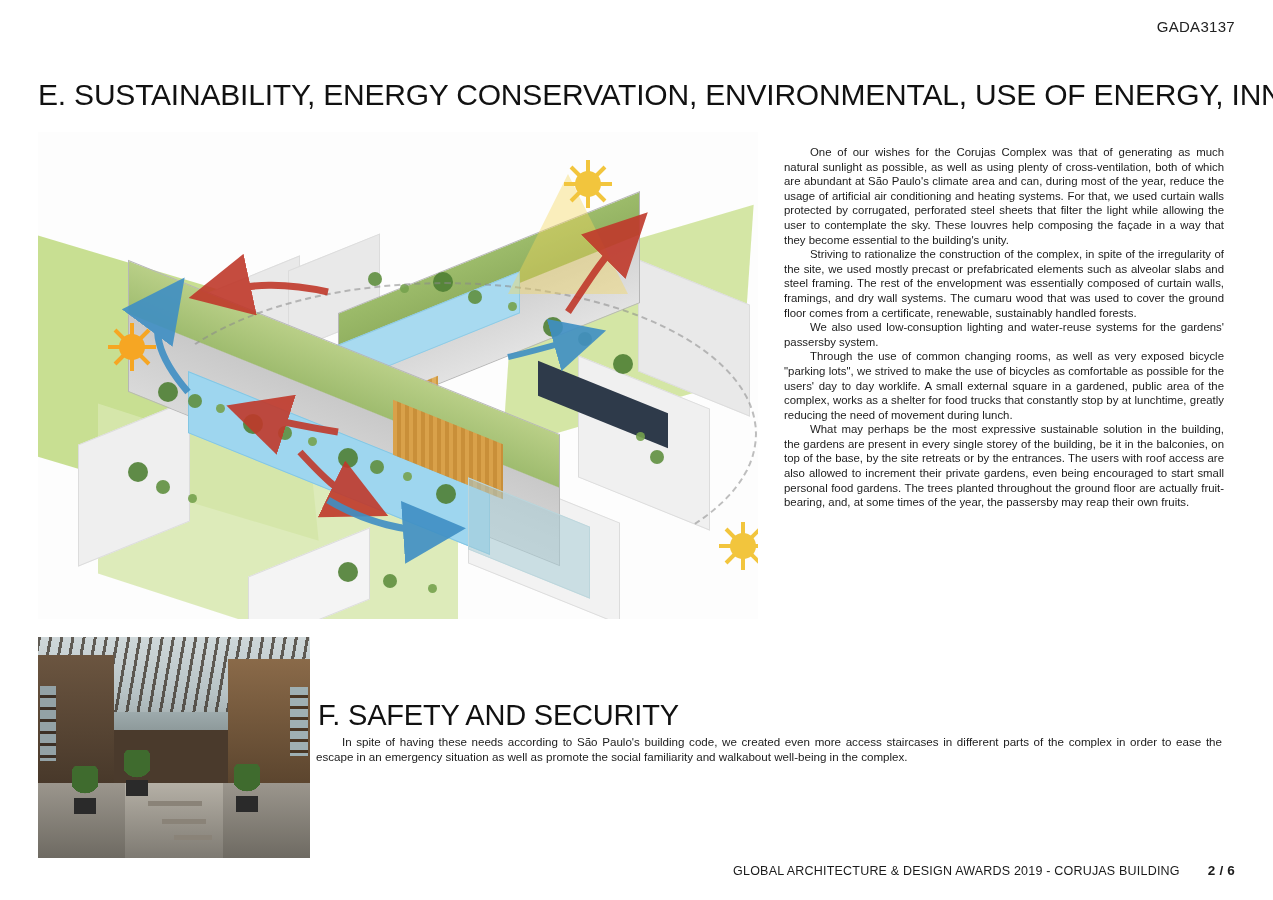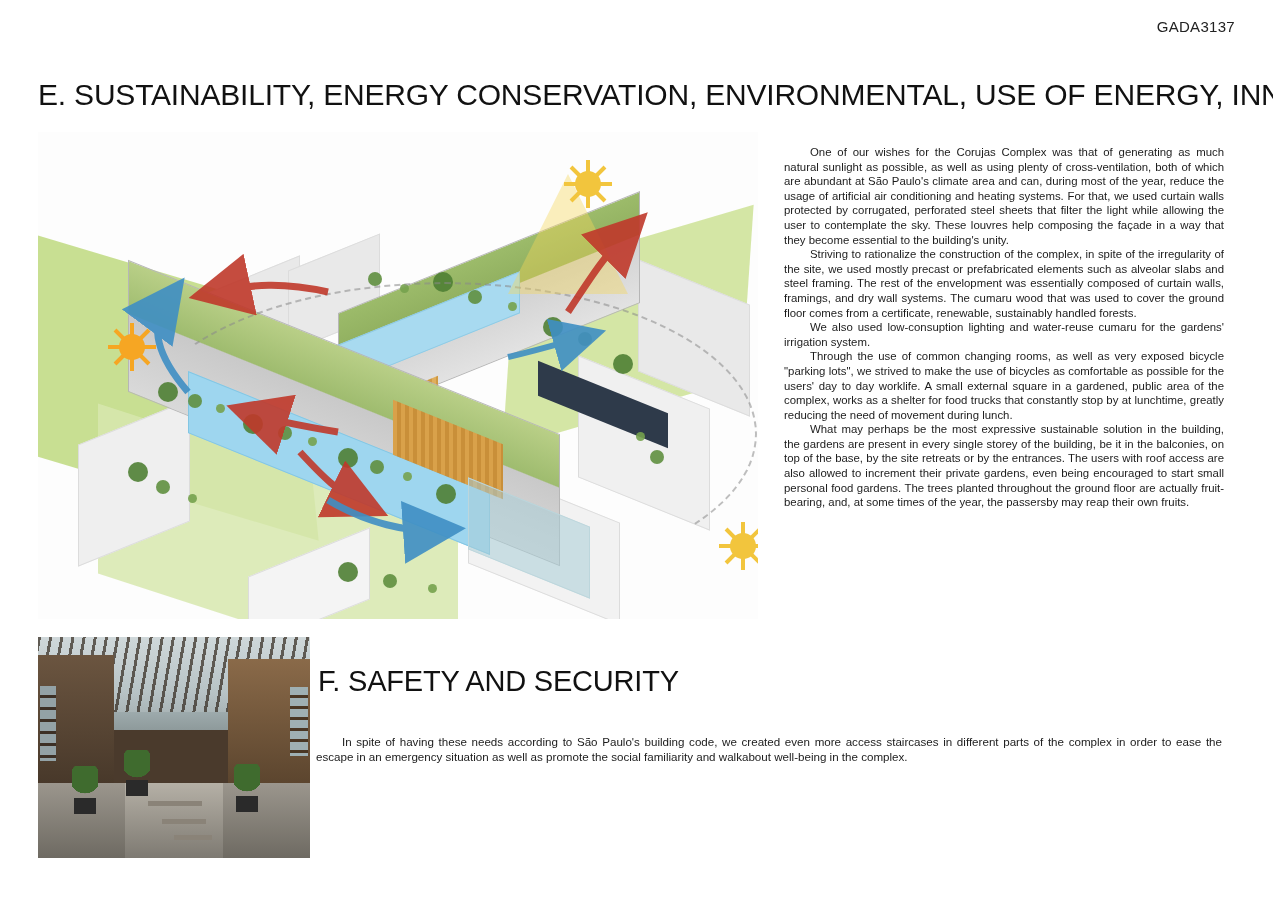--- a/index.html
+++ b/index.html
@@ -270,21 +270,21 @@
   }
   .ph-tbl {
     position:absolute;
     background: #8a8378;
     height: 5px;
   }
   
   .section-title-f {
     position: absolute;
     left: 318px;
-    top: 665px;
+    top: 699px;
     font-size: 29px;
     color: #111;
     letter-spacing: -0.2px;
   }
   .text-col-f {
     position: absolute;
     left: 316px;
     top: 735px;
     width: 906px;
     font-size: 11.6px;
@@ -408,21 +408,21 @@
       <path d="M290,368 C330,392 370,400 400,398" stroke="#3f8fc4" stroke-width="7" fill="none" marker-end="url(#mblue)" opacity="0.9"></path>
       <path d="M530,180 C550,150 565,125 590,100" stroke="#c0392b" stroke-width="7" fill="none" marker-end="url(#mred)" opacity="0.9"></path>
       <path d="M470,225 C500,218 520,212 545,205" stroke="#3f8fc4" stroke-width="6" fill="none" marker-end="url(#mblue)" opacity="0.9"></path>
     </svg>
 
   </div>
 
   <div class="text-col-e">
     <p>One of our wishes for the Corujas Complex was that of generating as much natural sunlight as possible, as well as using plenty of cross-ventilation, both of which are abundant at São Paulo's climate area  and can, during most of the year, reduce the usage of artificial air conditioning and heating systems. For that, we used curtain walls protected by corrugated, perforated steel sheets that filter the light while allowing the user to contemplate the sky. These louvres help composing the façade in a way that they become essential to the building's unity.</p>
     <p>Striving to rationalize the construction of the complex, in spite of the irregularity of the site, we used mostly precast or prefabricated elements such as alveolar slabs and steel framing. The rest of the envelopment was essentially composed of curtain walls, framings, and dry wall systems. The cumaru wood that was used to cover the ground floor comes from a certificate, renewable, sustainably handled forests.</p>
-    <p>We also used low-consuption lighting and water-reuse cumaru for the gardens' irrigation system.</p>
+    <p>We also used low-consuption lighting and water-reuse systems for the gardens' passersby system.</p>
     <p>Through the use of common changing rooms, as well as very exposed bicycle "parking lots", we strived to make the use of bicycles as comfortable as possible for the users' day to day worklife. A small external square in a gardened, public area of the complex, works as a shelter for food trucks that constantly stop by at lunchtime, greatly reducing the need of movement during lunch.</p>
     <p>What may perhaps be the most expressive sustainable solution in the building, the gardens are present in every single storey of the building, be it in the balconies, on top of the base, by the site retreats or by the entrances. The users with roof access are also allowed to increment their private gardens, even being encouraged to start small personal food gardens. The trees planted throughout the ground floor are actually fruit-bearing, and, at some times of the year, the passersby may reap their own fruits.</p>
   </div>
 
   <div class="photo">
     <div class="ph-sky"></div>
     <div class="ph-roof"></div>
     <div class="ph-left">
       <div class="ph-left-win"></div>
     </div>
@@ -440,14 +440,18 @@
     <div class="ph-tbl" style="left:110px; bottom:52px; width:54px;"></div>
     <div class="ph-tbl" style="left:124px; bottom:34px; width:44px;"></div>
     <div class="ph-tbl" style="left:136px; bottom:18px; width:38px;"></div>
   </div>
 
   <div class="section-title-f">F. SAFETY AND SECURITY</div>
   <div class="text-col-f">
     <p>In spite of having these needs according to São Paulo's building code, we created even more access staircases in different parts of the complex in order to ease the escape in an emergency situation as well as promote the social familiarity and walkabout well-being in the complex.</p>
   </div>
 
+  <div class="footer">
+    <span>GLOBAL ARCHITECTURE &amp; DESIGN AWARDS 2019 - CORUJAS BUILDING</span>
+    <span class="pg">2 / 6</span>
+  </div>
 
 </div>
 
 </body></html>

